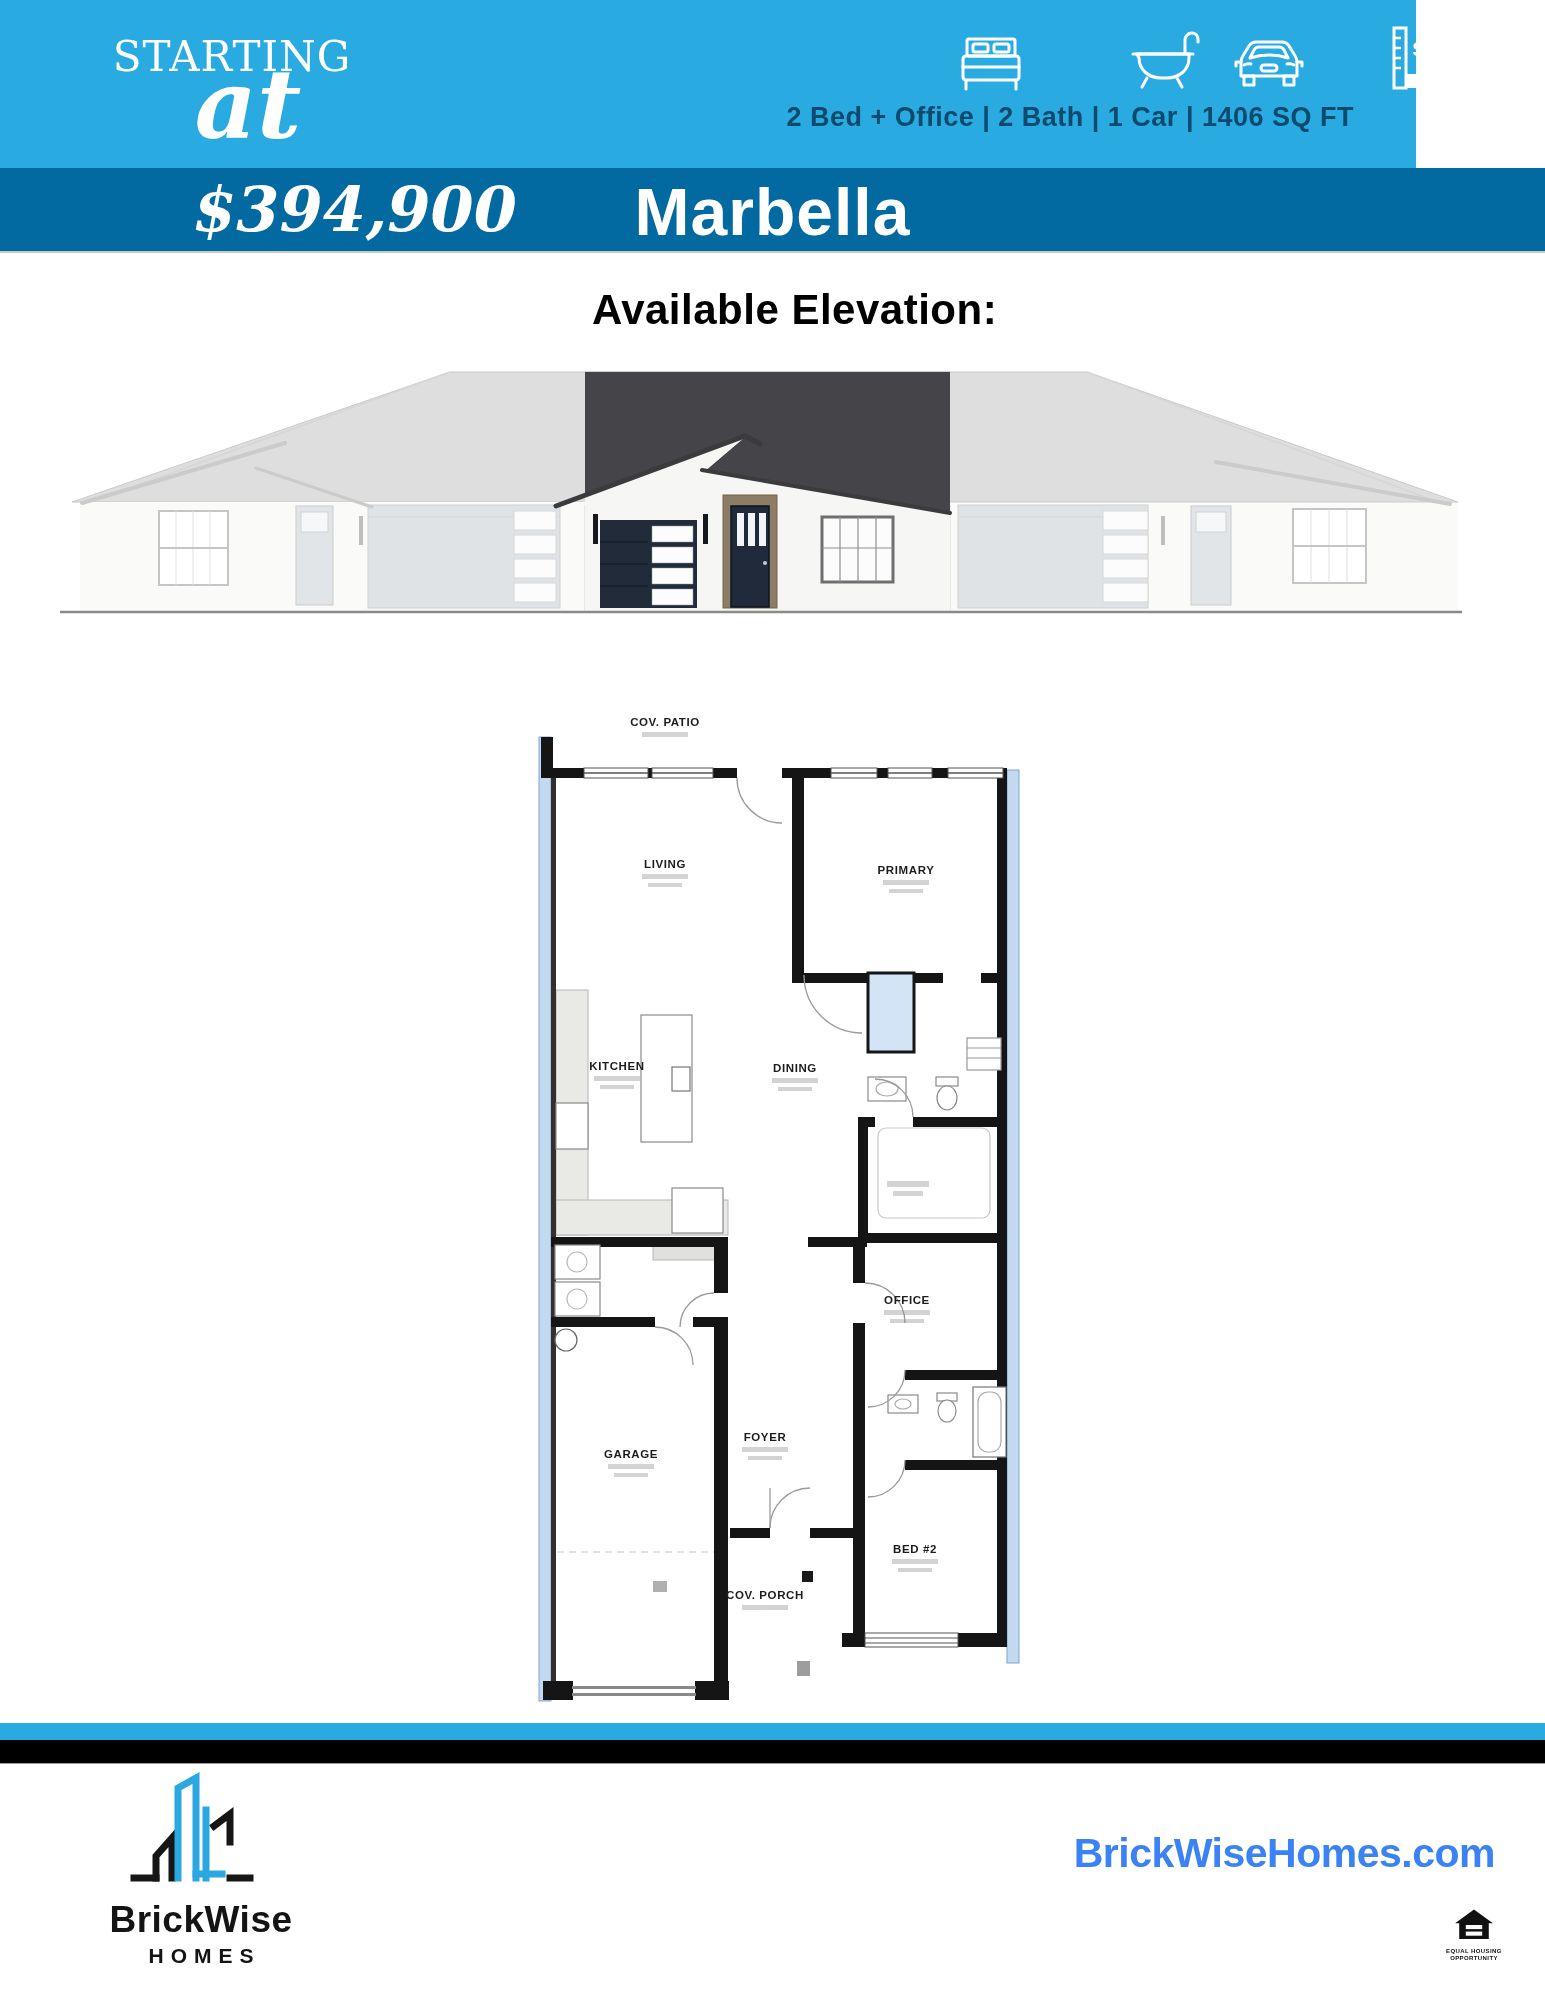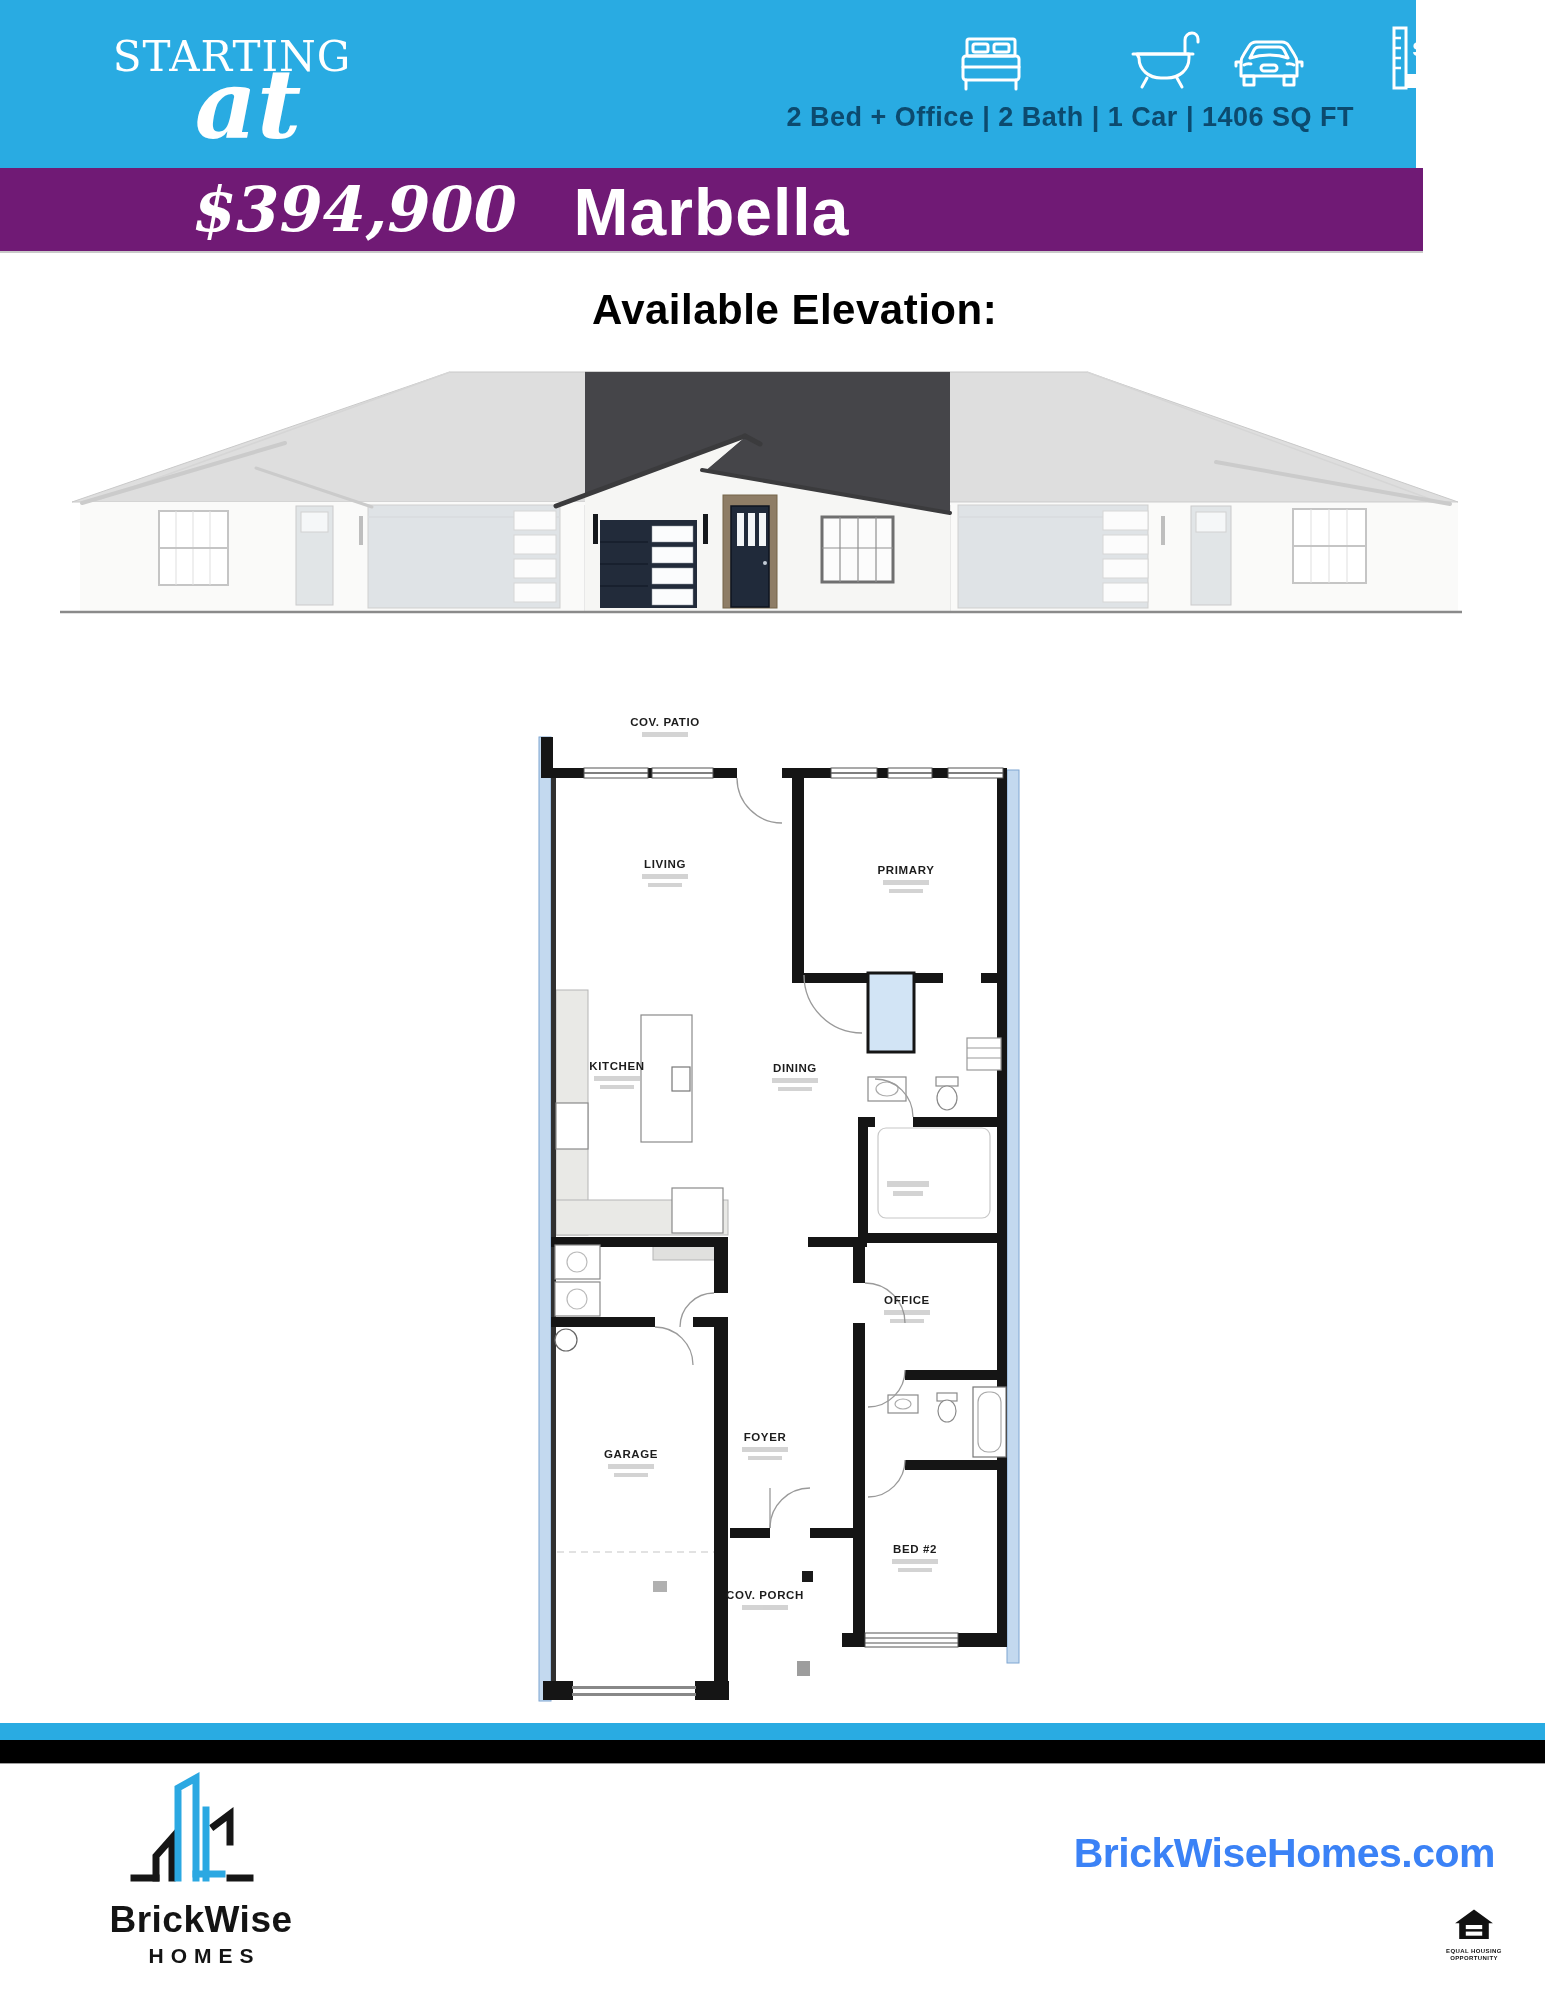--- a/index.html
+++ b/index.html
@@ -1,20 +1,20 @@
 <!DOCTYPE html>
 <html><head>
 <meta charset="utf-8">
 <style>
   html,body{margin:0;padding:0;background:#e8e8e8;}
   .page{position:relative;width:1545px;height:2000px;background:#fff;overflow:hidden;
         font-family:"Liberation Sans",sans-serif;margin:0 auto;}
   
   .topbar{position:absolute;left:0;top:0;width:1416px;height:168px;background:#29ABE2;}
-  .titlebar{position:absolute;left:0;top:168px;width:1423px;height:83px;background:#701a75;
+  .titlebar{position:absolute;left:0;top:168px;width:1545px;height:83px;background:#0369a1;
             border-bottom:2px solid #c9c9c9;}
   .starting-word{position:absolute;left:100px;top:32px;width:264px;text-align:center;
       font-family:"DejaVu Serif",serif;font-size:42px;color:#fff;letter-spacing:1px;}
   .at-word{position:absolute;left:116px;top:50px;width:264px;text-align:center;
       font-family:"DejaVu Serif",serif;font-style:italic;font-weight:bold;font-size:96px;
       color:#fff;line-height:1.15;}
   .price{position:absolute;left:170px;top:0;width:370px;height:83px;line-height:84px;text-align:center;
       font-family:"DejaVu Serif",serif;font-style:italic;font-weight:bold;font-size:62px;color:#fff;}
   .plan-name{position:absolute;left:0;top:0;width:100%;height:83px;line-height:88px;text-align:center;
       font-size:66px;font-weight:bold;color:#fff;letter-spacing:1px;}

